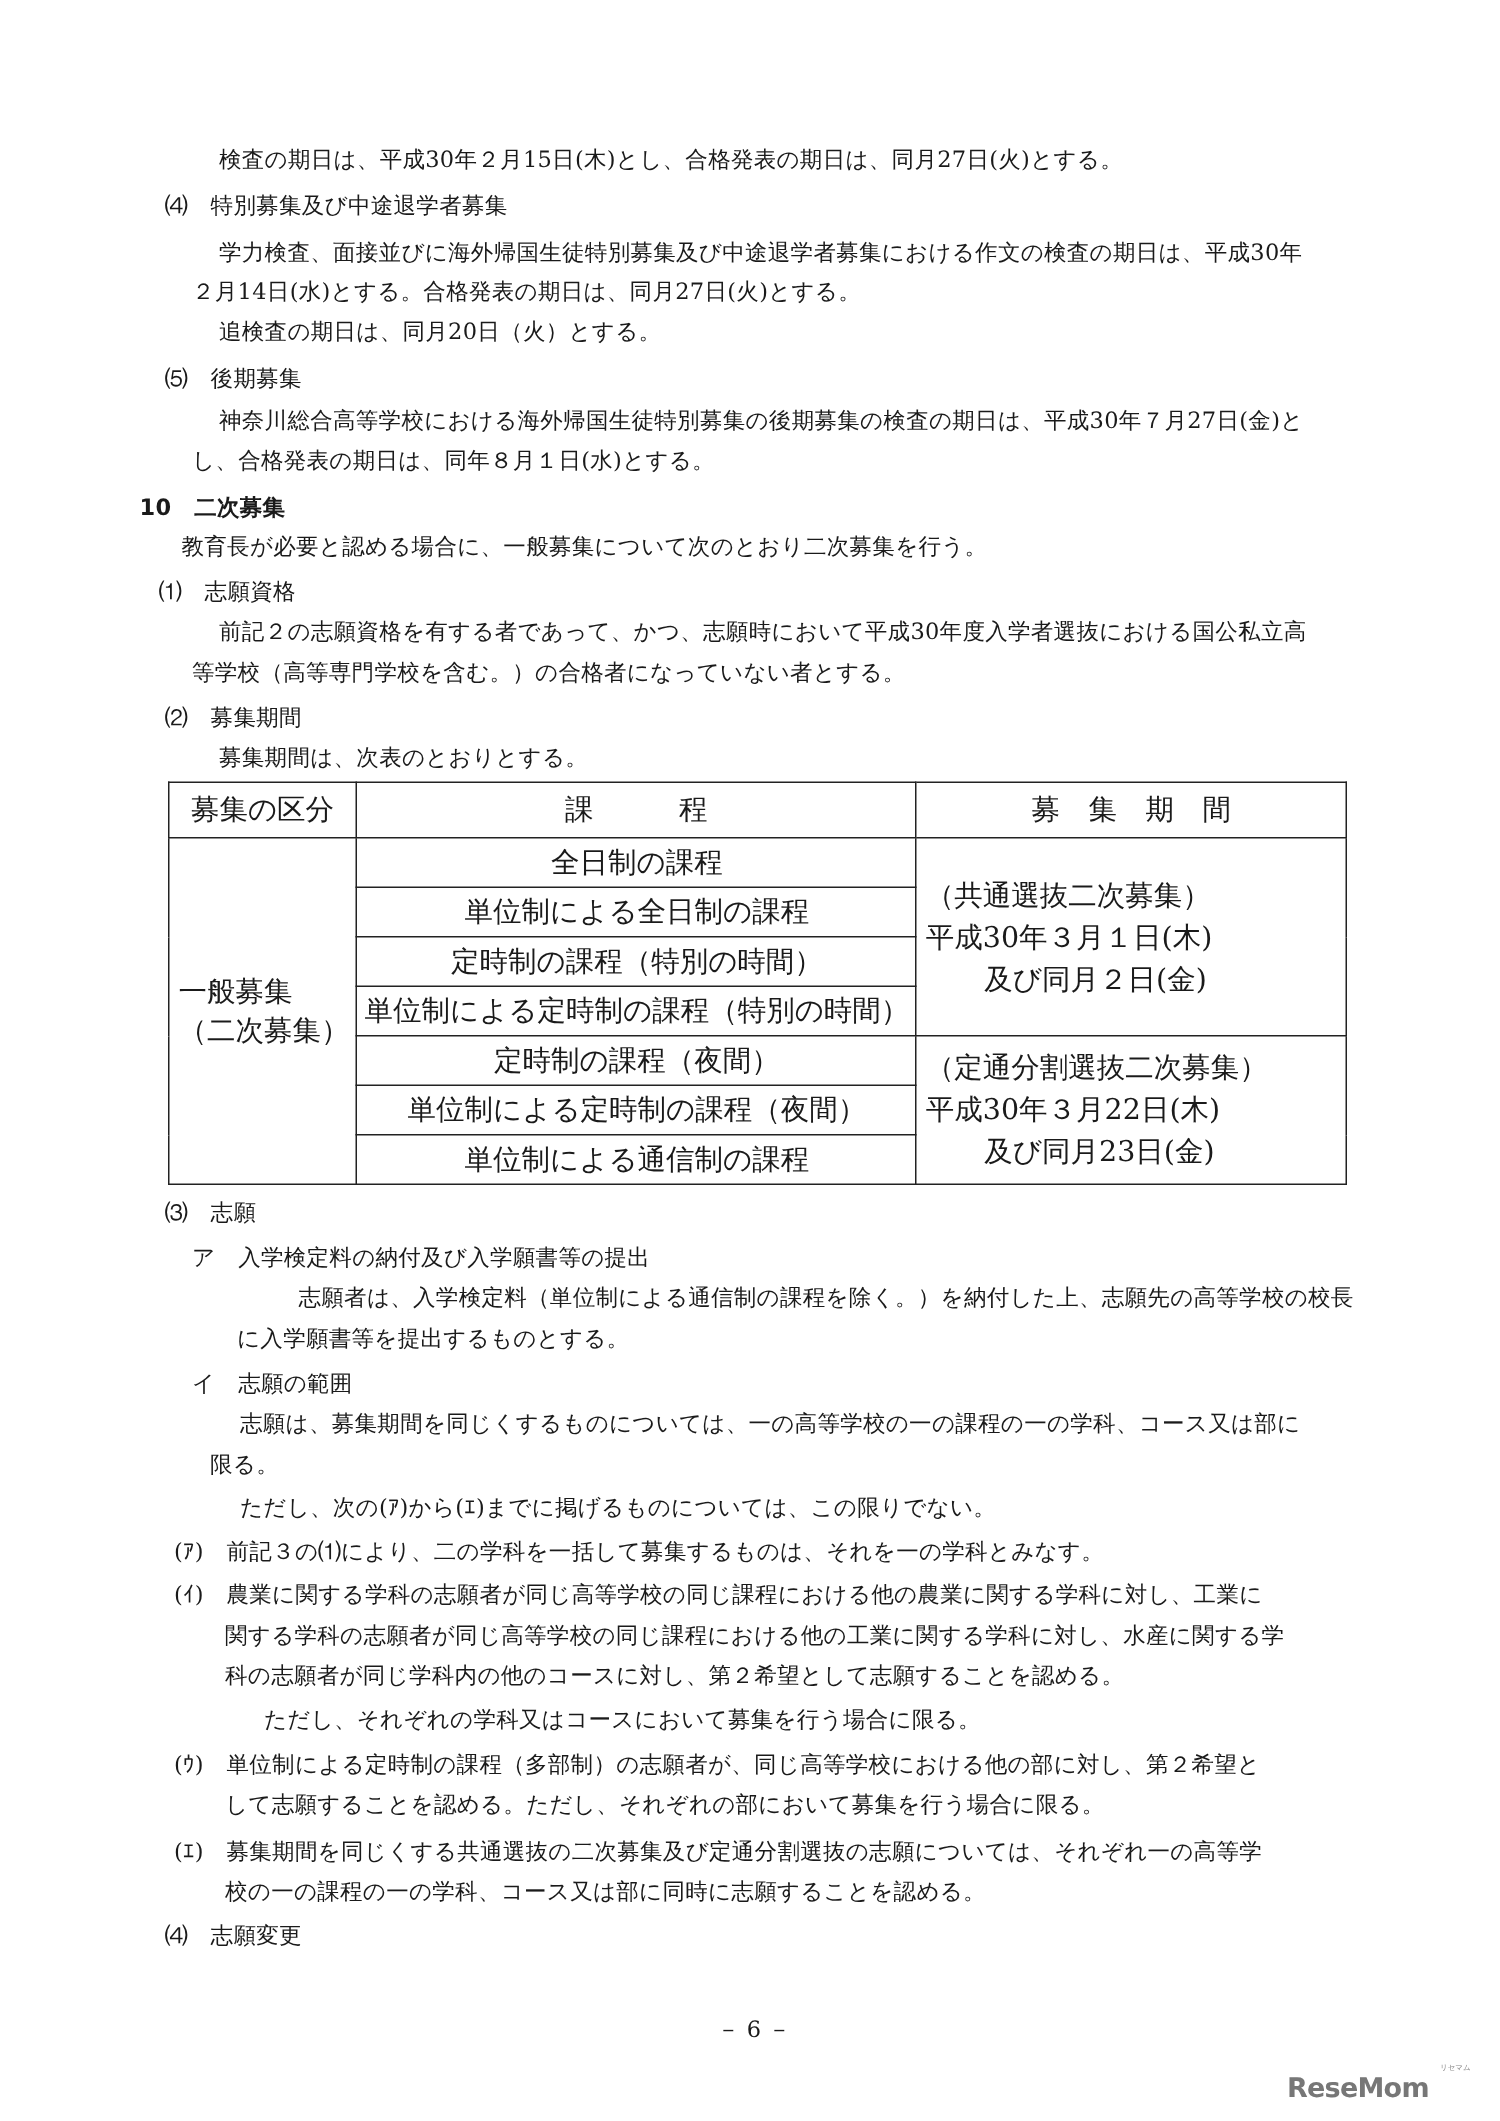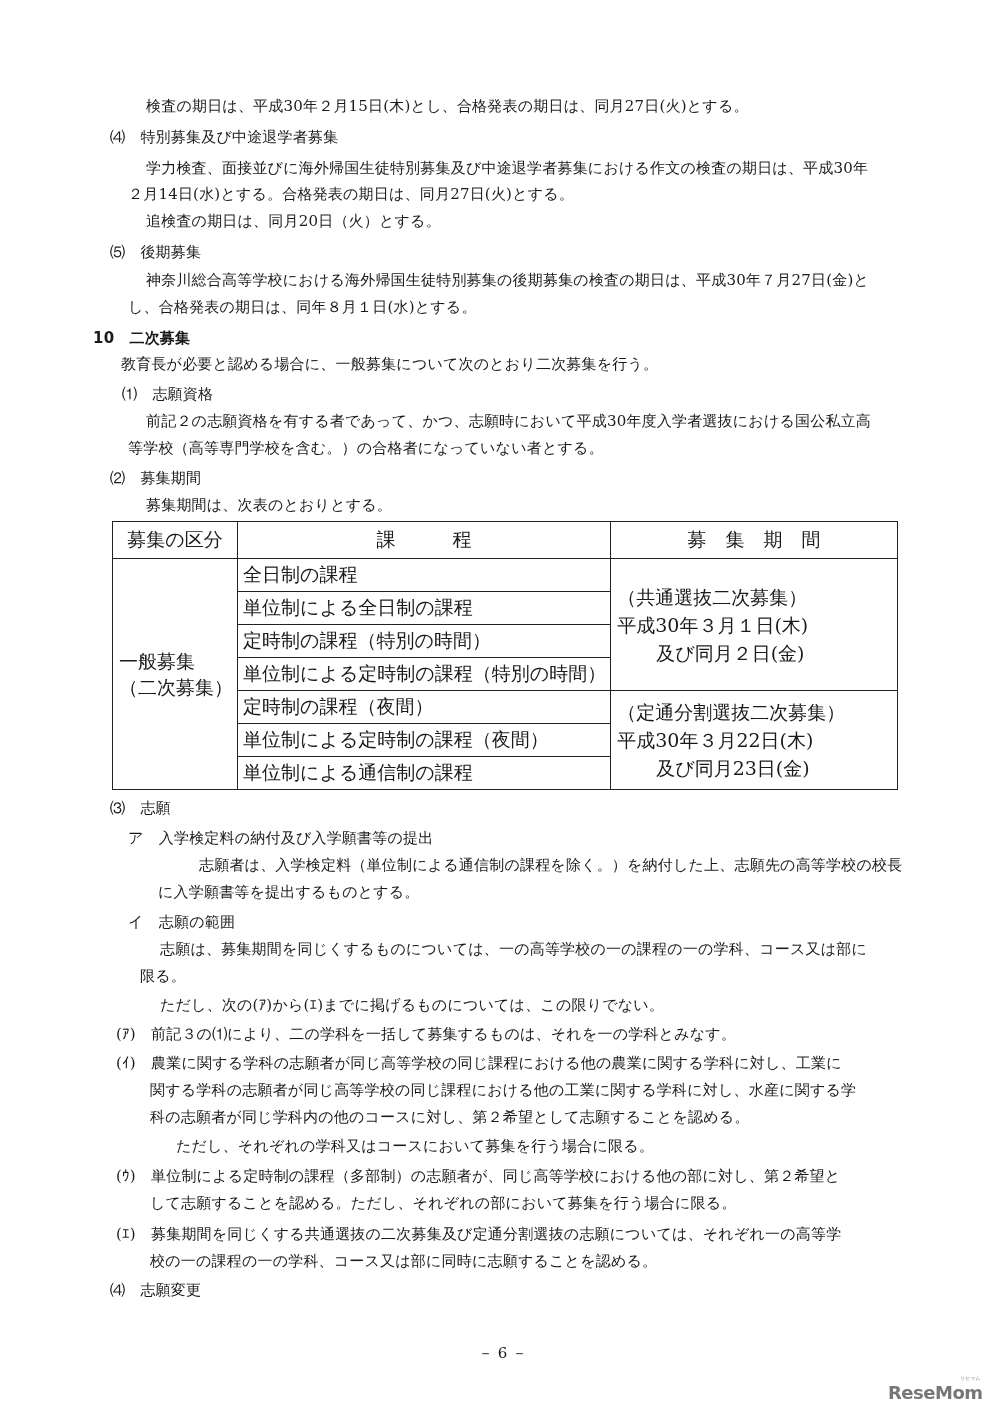--- a/index.html
+++ b/index.html
@@ -15,45 +15,45 @@
   .bold { font-family: "DejaVu Sans", "Liberation Sans", sans-serif; font-weight: bold; }
   table.sched {
     position: absolute; left: 112px; top: 521px; width: 786px;
     border-collapse: collapse; font-size: 19px;
   }
   table.sched td, table.sched th {
     border: 1.5px solid #222; padding: 0 4px; font-weight: normal; vertical-align: middle;
     white-space: nowrap;
   }
   table.sched th { height: 36px; text-align: center; letter-spacing: 0; }
-  table.sched td.course { height: 32px; text-align: left; padding-left: 5px; margin-top: 48px; }
+  table.sched td.course { height: 32px; text-align: center; padding-left: 5px; margin-top: 48px; }
   table.sched td.cat { text-align: left; padding-left: 6px; line-height: 26px; vertical-align: middle; }
   table.sched td.period { text-align: left; padding-left: 6px; line-height: 28px; vertical-align: middle; }
   .pagenum { position: absolute; left: 478px; top: 1344px; font-size: 15px; }
   .logo {
-    position: absolute; left: 888px; top: 1382px; font-family: "DejaVu Sans", "Liberation Sans", sans-serif;
+    position: absolute; left: 858px; top: 1382px; font-family: "DejaVu Sans", "Liberation Sans", sans-serif;
     font-weight: bold; font-size: 18px; color: #777; letter-spacing: -0.5px;
   }
   .logo-sub { position: absolute; left: 960px; top: 1375px; font-size: 5px; color: #888; font-family: "DejaVu Sans", sans-serif; }
 </style>
 </head>
 <body>
 
 <div>
   <div class="line" style="left:146px;top:96px;">検査の期日は、平成30年２月15日(木)とし、合格発表の期日は、同月27日(火)とする。</div>
   <div class="line" style="left:110px;top:127px;">⑷　特別募集及び中途退学者募集</div>
   <div class="line" style="left:146px;top:158px;">学力検査、面接並びに海外帰国生徒特別募集及び中途退学者募集における作文の検査の期日は、平成30年</div>
   <div class="line" style="left:128px;top:184px;">２月14日(水)とする。合格発表の期日は、同月27日(火)とする。</div>
   <div class="line" style="left:146px;top:211px;">追検査の期日は、同月20日（火）とする。</div>
   <div class="line" style="left:110px;top:242px;">⑸　後期募集</div>
   <div class="line" style="left:146px;top:270px;">神奈川総合高等学校における海外帰国生徒特別募集の後期募集の検査の期日は、平成30年７月27日(金)と</div>
   <div class="line" style="left:128px;top:297px;">し、合格発表の期日は、同年８月１日(水)とする。</div>
   <div class="line bold" style="left:93px;top:328px;">10　二次募集</div>
   <div class="line" style="left:121px;top:354px;">教育長が必要と認める場合に、一般募集について次のとおり二次募集を行う。</div>
-  <div class="line" style="left:122px;top:384px;">⑴　志願資格</div>
+  <div class="line" style="left:106px;top:384px;">⑴　志願資格</div>
   <div class="line" style="left:146px;top:411px;text-align:right;">前記２の志願資格を有する者であって、かつ、志願時において平成30年度入学者選抜における国公私立高</div>
   <div class="line" style="left:128px;top:438px;">等学校（高等専門学校を含む。）の合格者になっていない者とする。</div>
   <div class="line" style="left:110px;top:468px;">⑵　募集期間</div>
   <div class="line" style="left:146px;top:495px;">募集期間は、次表のとおりとする。</div>
 
   <table class="sched">
     <tbody>
         <tr>
       <th style="width:106px;">募集の区分</th>
       <th style="width:312px;">課　　　程</th>

